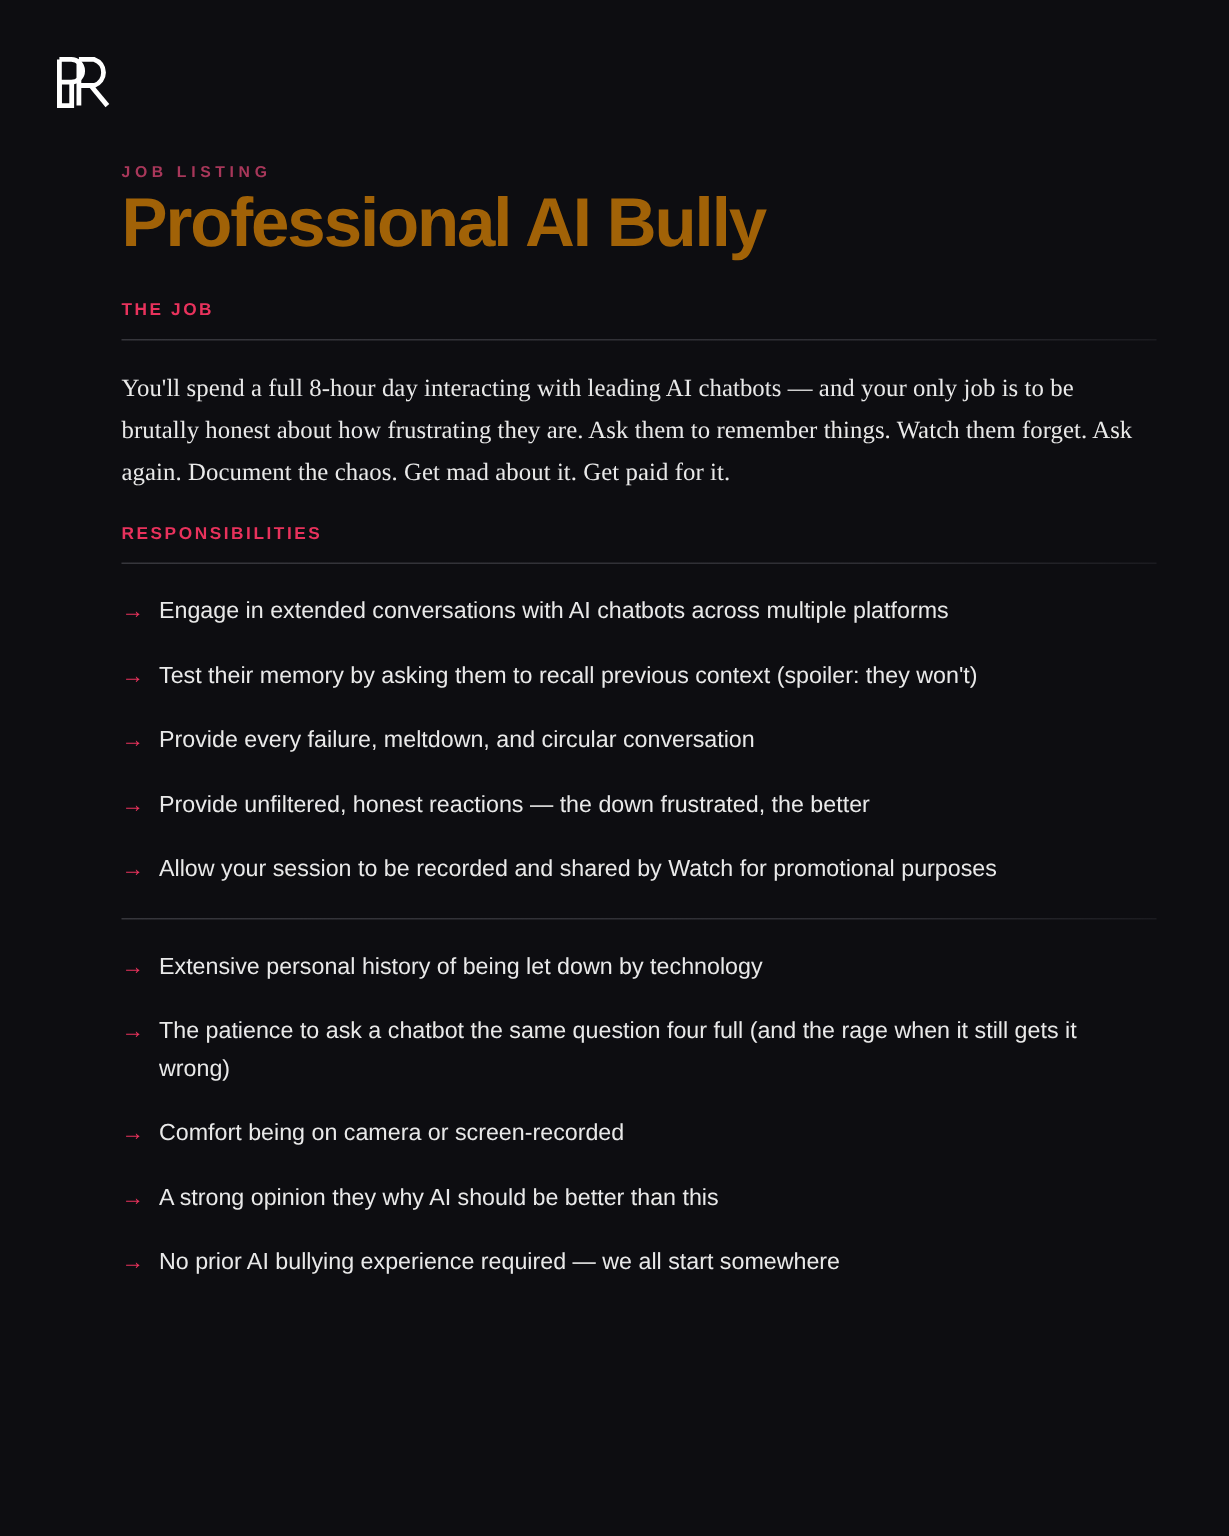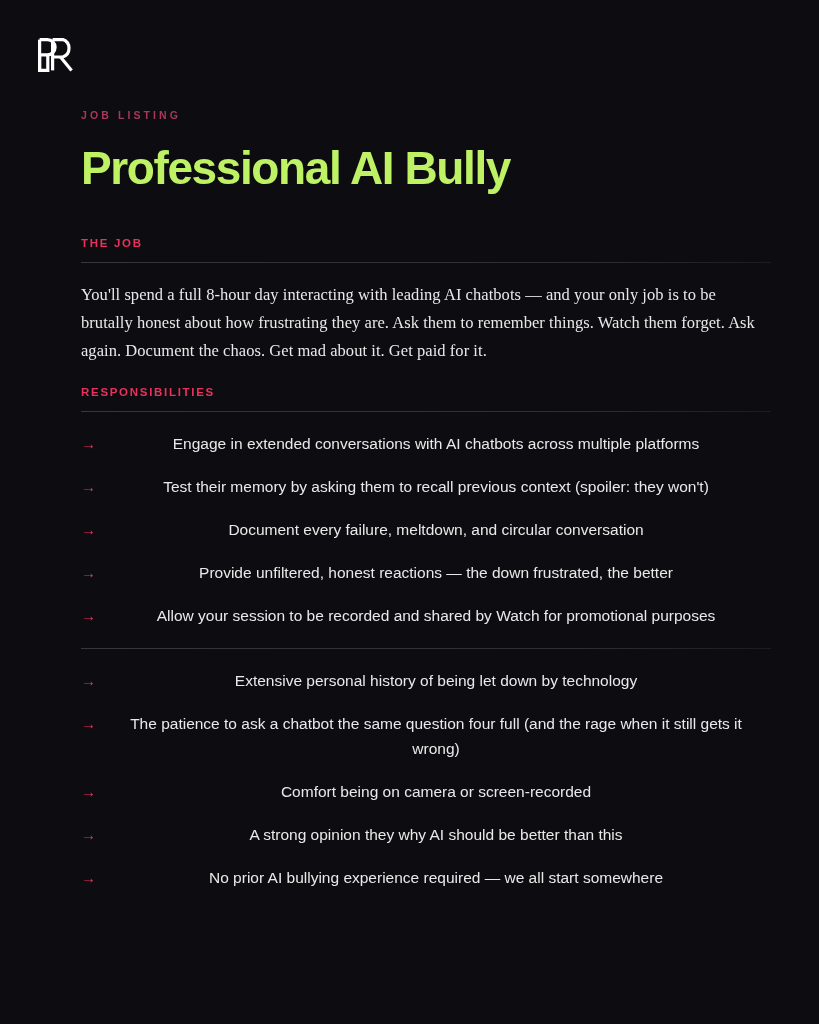--- a/index.html
+++ b/index.html
@@ -45,31 +45,31 @@
   .eyebrow {
     font-size: 10.5px;
     font-weight: 700;
     letter-spacing: 3.1px;
     color: #a8375a;
     text-transform: uppercase;
     line-height: 14px;
   }
 
   .title {
-    margin-top: 20px;
+    margin-top: 0;
     font-size: 46px;
     font-weight: 700;
     letter-spacing: -1.4px;
-    color: #bef264;
+    color: #a16207;
     line-height: 52px;
   }
 
   
   .section { margin-top: 20px; }
-  .section.first { margin-top: 42px; }
+  .section.first { margin-top: 26px; }
 
   .section-head {
     font-size: 11.5px;
     font-weight: 700;
     letter-spacing: 1.7px;
     color: #e8325c;
     text-transform: uppercase;
     line-height: 15px;
   }
 
@@ -108,21 +108,20 @@
   .bullet-arrow {
     flex: 0 0 auto;
     width: 25px;
     color: #e8325c;
     font-size: 15px;
     line-height: 25px;
   }
   .bullet-text {
     flex: 1 1 auto;
     max-width: 660px;
-    text-align: center;
   }
 </style>
 </head>
 <body>
 
 <div class="page">
 
   <div class="logo-wrap">
     <svg width="40" height="36" viewBox="0 0 40 36">
       <g fill="none" stroke="#ffffff" stroke-width="3.2">
@@ -156,21 +155,21 @@
         <li class="bullet">
           <span class="bullet-arrow">→</span>
           <span class="bullet-text">Engage in extended conversations with AI chatbots across multiple platforms</span>
         </li>
         <li class="bullet">
           <span class="bullet-arrow">→</span>
           <span class="bullet-text">Test their memory by asking them to recall previous context (spoiler: they won't)</span>
         </li>
         <li class="bullet">
           <span class="bullet-arrow">→</span>
-          <span class="bullet-text">Document every failure, meltdown, and circular conversation</span>
+          <span class="bullet-text">Provide every failure, meltdown, and circular conversation</span>
         </li>
         <li class="bullet">
           <span class="bullet-arrow">→</span>
           <span class="bullet-text">Provide unfiltered, honest reactions — the down frustrated, the better</span>
         </li>
         <li class="bullet">
           <span class="bullet-arrow">→</span>
           <span class="bullet-text">Allow your session to be recorded and shared by Watch for promotional purposes</span>
         </li>
       </ul>

